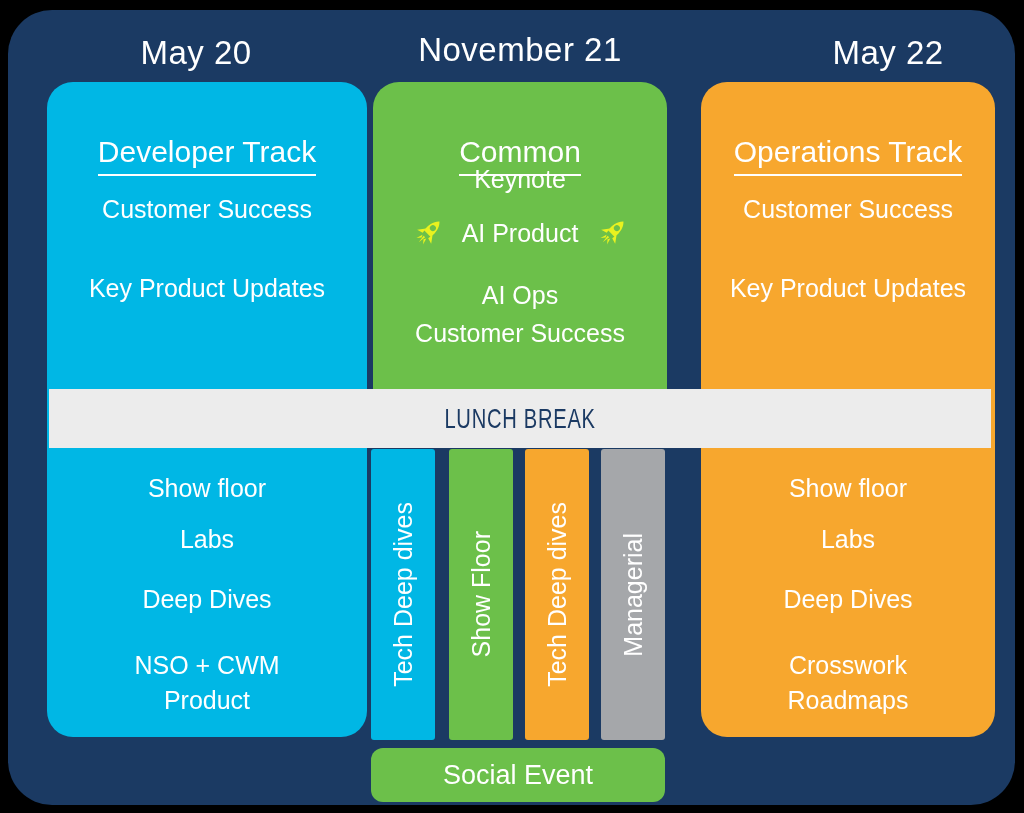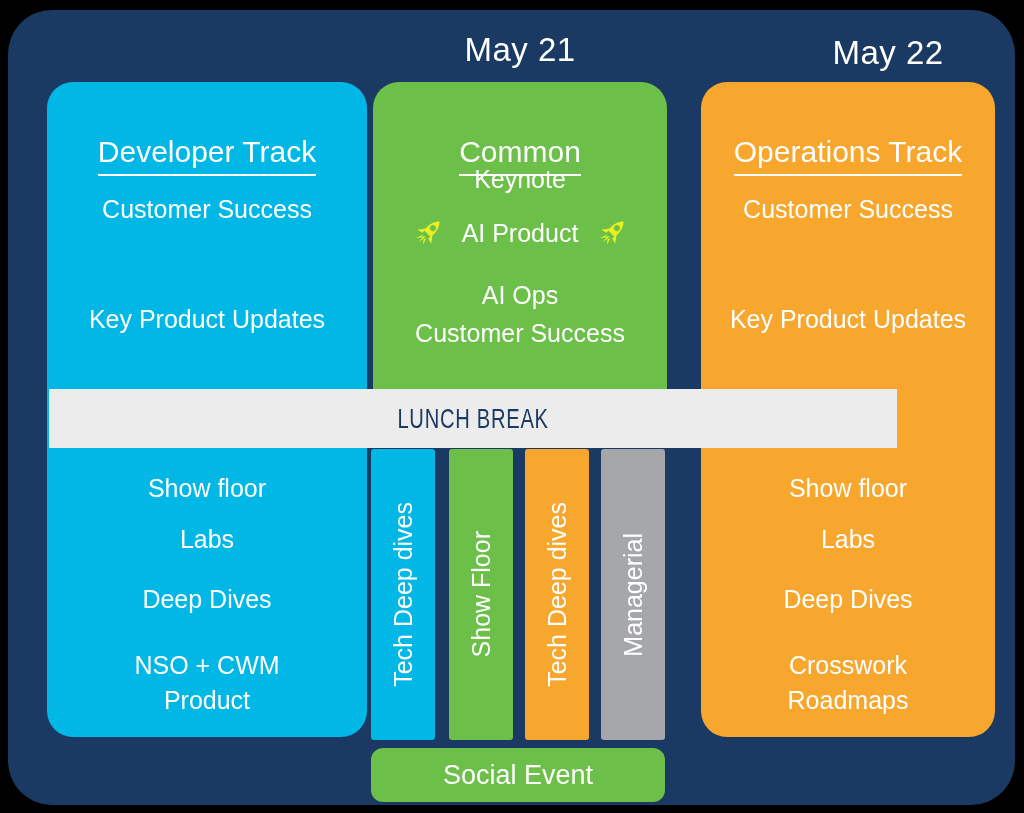--- a/index.html
+++ b/index.html
@@ -30,36 +30,36 @@
     color:#fff; font-size:25px; font-weight:300;
     white-space:pre-line; line-height:35px;
   }
   .title-line { font-size:30px; }
   .title-underline {
     display:inline-block; border-bottom:2px solid #fff; padding-bottom:5px;
   }
 
   .t-title   { top:17px; }
   .t-m1      { top:110px; }
-  .t-m2      { top:220px; }
+  .t-m2      { top:189px; }
   .t-a1      { top:389px; }
   .t-a2      { top:440px; }
   .t-a3      { top:500px; }
   .t-a4      { top:566px; }
 
   .c-keynote { top:80px; }
   .c-airow   { position:absolute; left:0; right:0; top:130px; height:42px;
                display:flex; align-items:center; justify-content:center; gap:16px; }
   .c-aitext  { color:#fff; font-size:25px; font-weight:300; }
   .c-aiops   { top:194px; line-height:38px; }
 
   .rocket { color:var(--rocket); flex:0 0 auto; }
 
   .lunch-band {
-    position:absolute; left:41px; top:379px; width:848px; height:59px;
+    position:absolute; left:41px; top:379px; width:942px; height:59px;
     background:var(--band); display:flex; align-items:center; justify-content:center;
   }
   .lunch-label {
     color:var(--navy); font-size:28px; font-weight:500;
     transform:scaleX(.72); letter-spacing:1px; display:inline-block;
   }
 
   .vbar {
     position:absolute; top:439px; height:291px; width:64px; border-radius:3px;
     display:flex; align-items:center; justify-content:center;
@@ -78,21 +78,22 @@
     background:var(--green); border-radius:12px;
     display:flex; align-items:center; justify-content:center;
   }
   .social-label { color:#fff; font-size:27px; font-weight:400; }
 </style>
 </head>
 <body>
 
 <div class="canvas">
 
-  <div class="day-header day-21">May 21</div>
+  <div class="day-header day-20">May 20</div>
+  <div class="day-header day-21">November 21</div>
   <div class="day-header day-22">May 22</div>
 
   <div class="panel panel-dev">
     <div class="line title-line t-title">
       <span class="title-underline">Developer Track</span>
     </div>
     <div class="line t-m1">Customer Success</div>
     <div class="line t-m2">Key Product Updates</div>
     <div class="line t-a1">Show floor</div>
     <div class="line t-a2">Labs</div>

